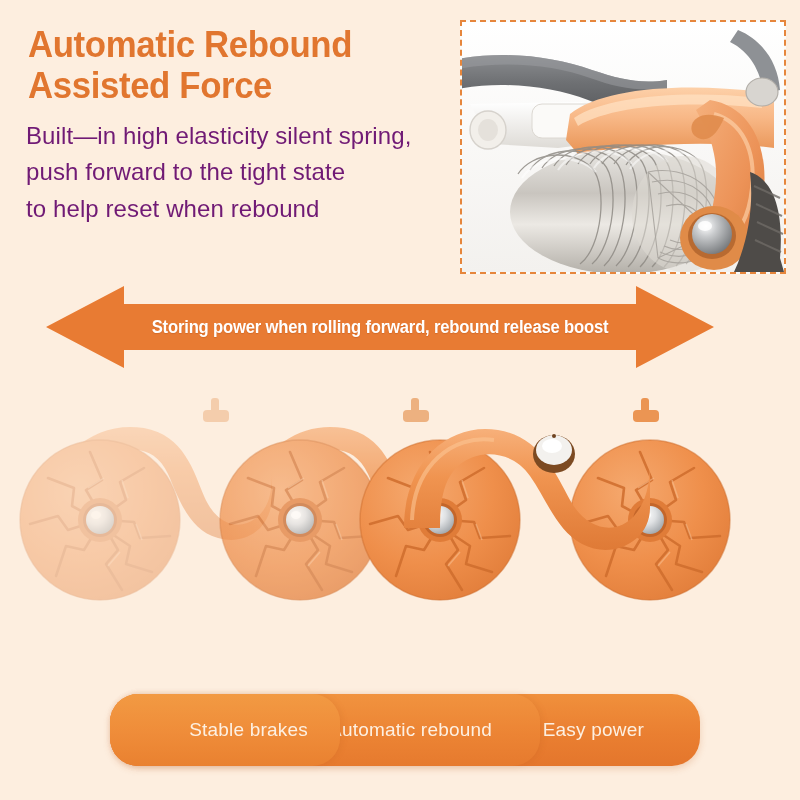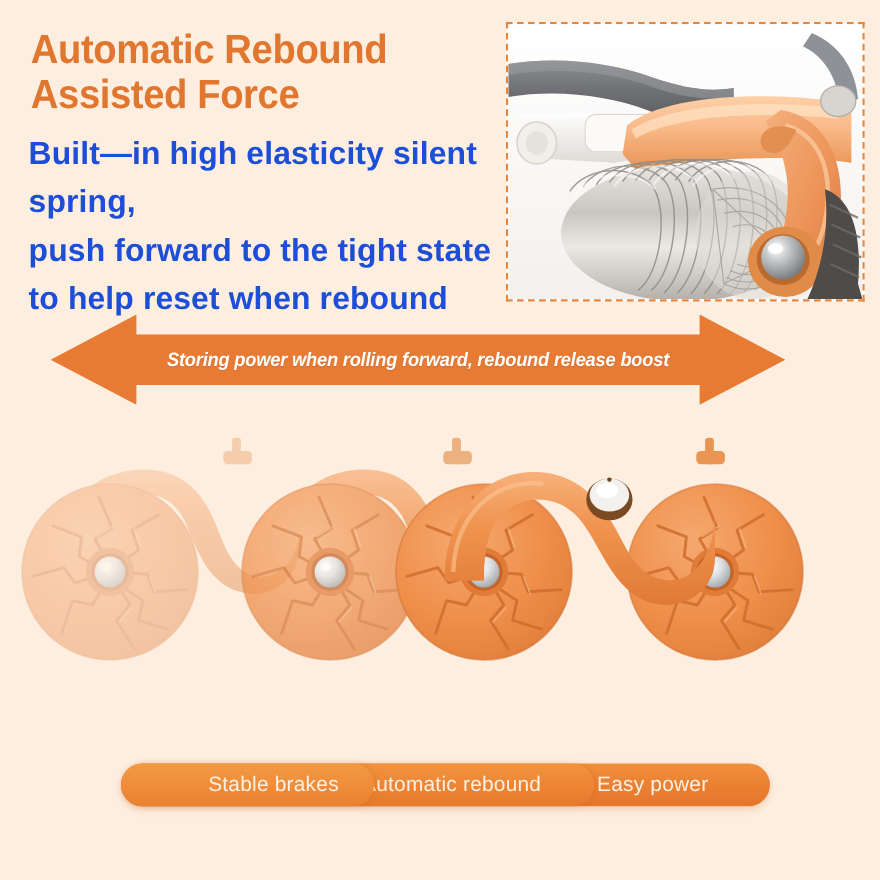--- a/index.html
+++ b/index.html
@@ -19,62 +19,61 @@
     font-weight:bold;
     font-size:37px;
     line-height:1.12;
     letter-spacing:-0.4px;
     transform:scaleX(0.94);
     transform-origin:left top;
     white-space:pre-line;
   }
   .subhead{
     position:absolute;left:26px;top:118px;width:430px;
-    color:#1d4ed8;
-    font-size:29px;
+    color:#701a75;
+    font-size:24px;
     line-height:1.52;
     letter-spacing:0.1px;
     white-space:pre-line;
-    font-weight:bold;
   }
 
   
   .photo-frame{
     position:absolute;left:460px;top:20px;width:326px;height:254px;
     border:2px dashed #e6863c;
     box-sizing:border-box;
     background:#fbfbf9;
     overflow:hidden;
   }
   .photo{position:absolute;inset:0;overflow:hidden;background:#fdfdfc;}
 
   
   .arrow-band{
-    position:absolute;left:46px;top:286px;width:668px;height:82px;font-style:italic;
+    position:absolute;left:46px;top:286px;width:668px;height:82px;
   }
   .arrow-band svg{display:block;width:100%;height:100%;}
   .arrow-label{
     position:absolute;left:0;top:0;width:100%;height:100%;
     display:flex;align-items:center;justify-content:center;
     color:#ffffff;font-weight:bold;font-size:17.5px;
     letter-spacing:-0.2px;
     transform:scaleX(0.95);
     text-shadow:0 1px 1px rgba(150,60,10,.25);
   }
 
   
   .wheels{position:absolute;left:0;top:372px;width:800px;height:280px;}
   .wheels svg{display:block;width:100%;height:100%;}
 
   
   .pillbar{
     position:absolute;left:110px;top:694px;width:590px;height:56px;
   }
   .pill{
-    position:absolute;top:0;height:39px;border-radius:28px;
+    position:absolute;top:0;height:72px;border-radius:28px;
     display:flex;align-items:center;justify-content:center;
     color:#fdf0e2;font-size:19px;letter-spacing:.2px;
     box-sizing:border-box;
   }
   .pill-3{left:0;width:590px;
     background:linear-gradient(180deg,#f0903c 0%,#ea7f31 55%,#e4762c 100%);
     justify-content:flex-end;padding-right:56px;
     box-shadow:0 3px 7px rgba(190,95,30,.22);
   }
   .pill-2{left:0;width:430px;

